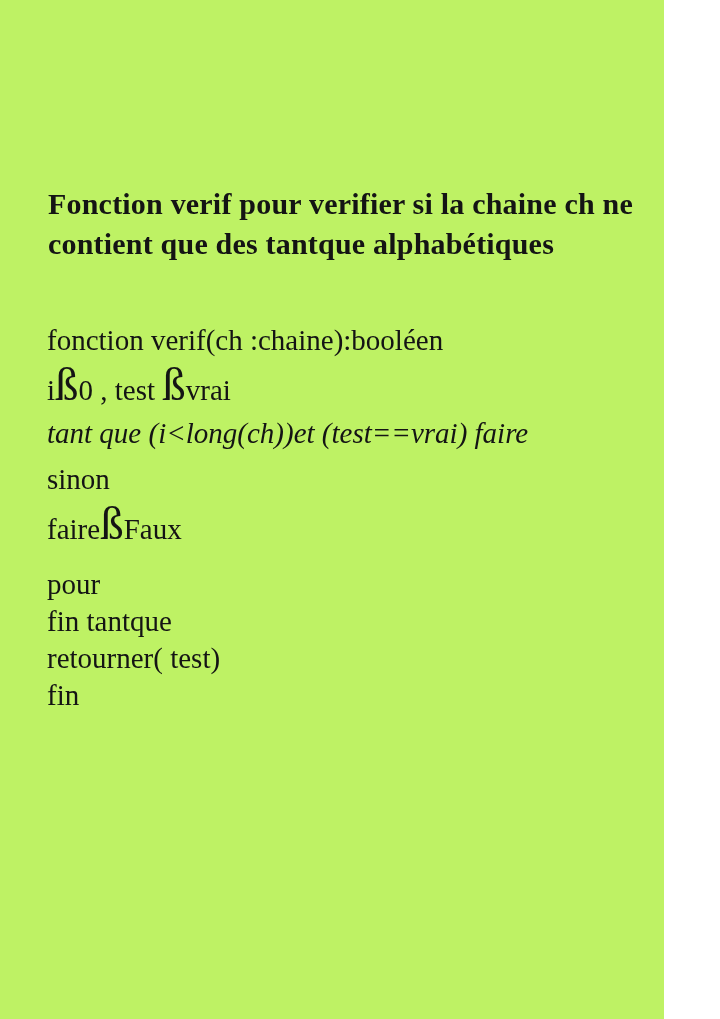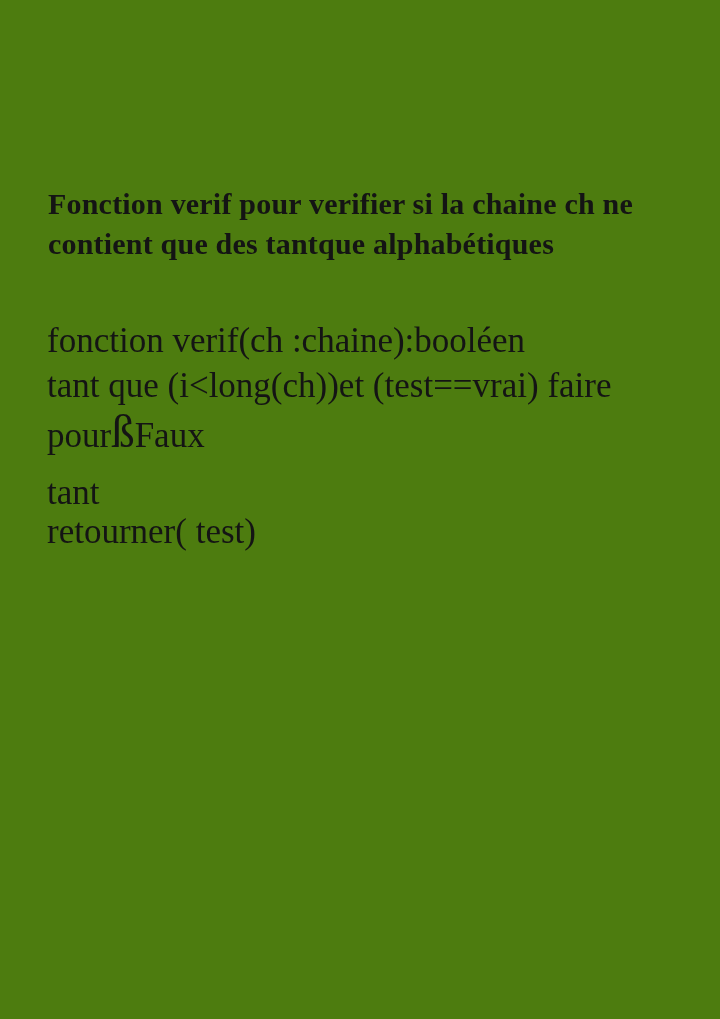--- a/index.html
+++ b/index.html
@@ -2,23 +2,23 @@
 <html><head>
 <meta charset="utf-8">
 <style>
   html, body {
     margin: 0;
     padding: 0;
     background: #ffffff;
   }
   .page {
     position: relative;
-    width: 720px;
+    width: 664px;
     height: 1019px;
-    background: #4d7c0f;
+    background: #bef264;
     overflow: hidden;
     font-family: "Liberation Serif", "DejaVu Serif", serif;
     color: #141414;
   }
   .title-block {
     position: absolute;
     left: 48px;
     top: 184px;
     right: 30px;
   }
@@ -34,43 +34,47 @@
     left: 47px;
     top: 322px;
     right: 20px;
   }
   .code-line {
     font-size: 29px;
     line-height: 37px;
     white-space: pre-wrap;
   }
   .code-text {
-    font-size: 35px;
+    font-size: 29px;
   }
   .arrow-glyph {
     font-size: 47px;
     line-height: 50px;
     font-weight: 500;
   }
   .gap-none { margin-top: 0; }
-  .gap-small { margin-top: 6px; }
+  .gap-small { margin-top: 6px; font-style: italic; }
   .gap-medium { margin-top: 9px; }
   .gap-large { margin-top: 18px; }
 </style>
 </head>
 <body>
 
 <div class="page">
 
   <div class="title-block">
     <div class="title-line">Fonction verif pour verifier si la chaine ch ne</div>
     <div class="title-line">contient que des tantque alphabétiques</div>
   </div>
 
   <div class="code-block">
       <div class="code-line gap-none"><span class="code-text">fonction verif(ch :chaine):booléen</span></div>
+      <div class="code-line gap-none"><span class="code-text">i</span><span class="arrow-glyph">ß</span><span class="code-text">0 , test </span><span class="arrow-glyph">ß</span><span class="code-text">vrai</span></div>
       <div class="code-line gap-small"><span class="code-text">tant que (i&lt;long(ch))et (test==vrai) faire</span></div>
-      <div class="code-line gap-none"><span class="code-text">pour</span><span class="arrow-glyph">ß</span><span class="code-text">Faux</span></div>
-      <div class="code-line gap-large"><span class="code-text">tant</span></div>
+      <div class="code-line gap-medium"><span class="code-text">sinon</span></div>
+      <div class="code-line gap-none"><span class="code-text">faire</span><span class="arrow-glyph">ß</span><span class="code-text">Faux</span></div>
+      <div class="code-line gap-large"><span class="code-text">pour</span></div>
+      <div class="code-line gap-none"><span class="code-text">fin tantque</span></div>
       <div class="code-line gap-none"><span class="code-text">retourner( test)</span></div>
+      <div class="code-line gap-none"><span class="code-text">fin</span></div>
     </div>
 
 </div>
 
 </body></html>

